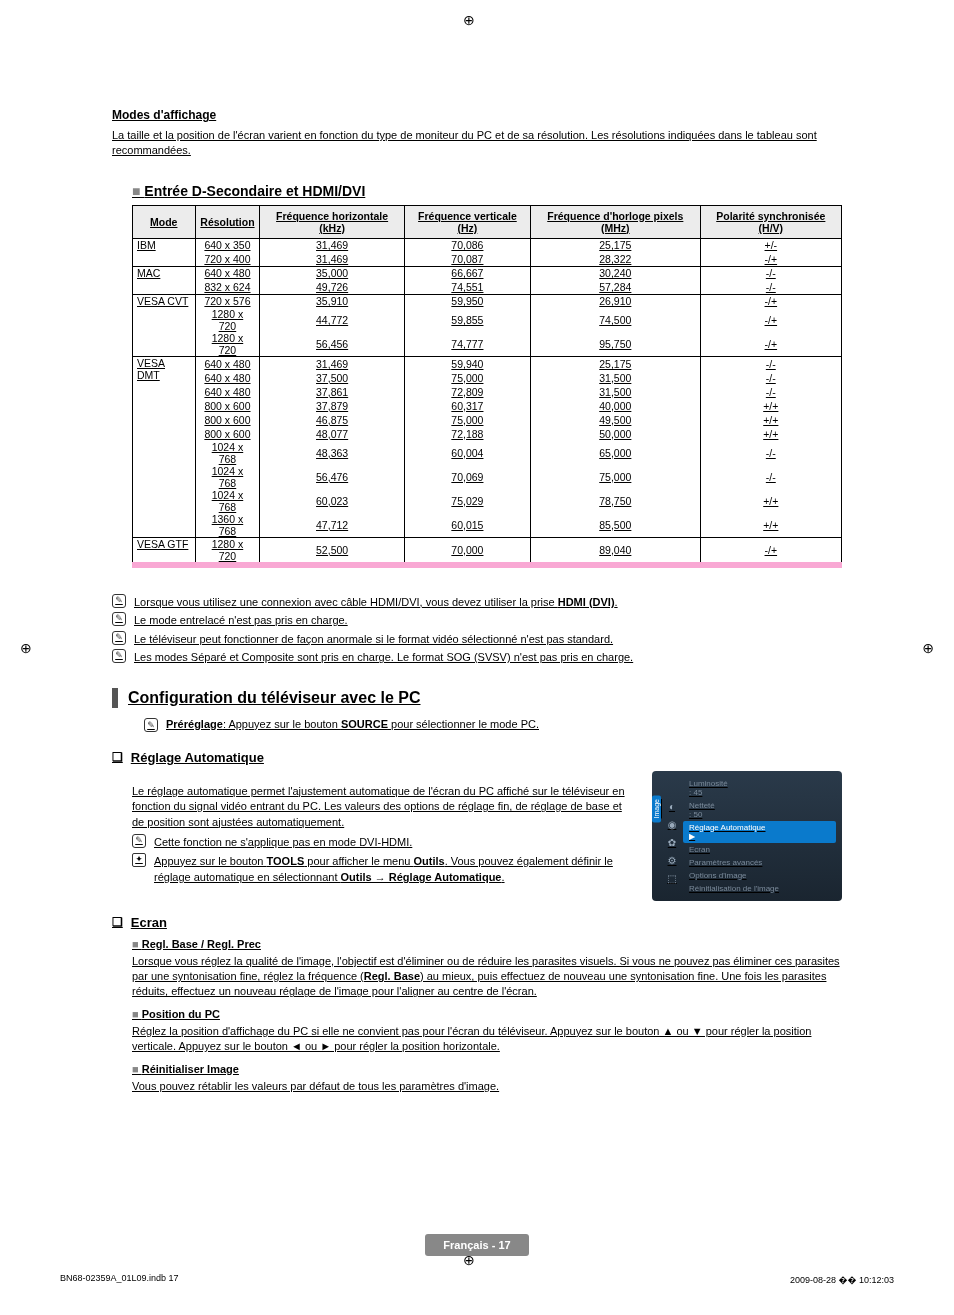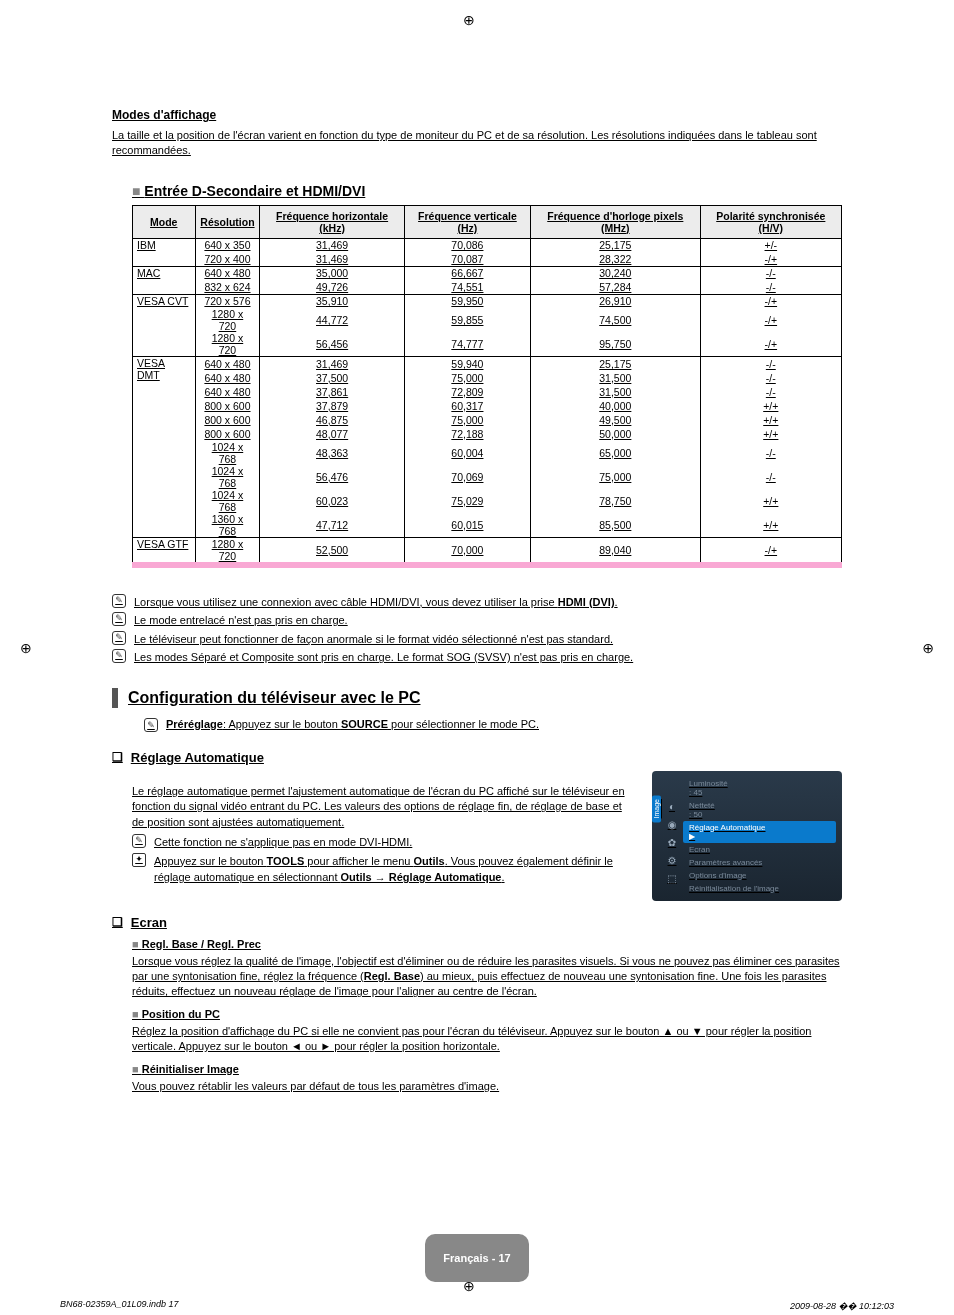--- a/index.html
+++ b/index.html
@@ -118,26 +118,26 @@
     background:#0a7acc; color:#fff; font-size:7px; padding:4px 1px;
     border-radius:2px; align-self:flex-start; margin-top:18px;
   }
   .ecran-block h4 { font-size:11px; font-weight:bold; margin:8px 0 4px 20px;}
   .ecran-block h4::before { content:"■ "; color:#888;}
   .ecran-block p { margin-left:20px; font-size:11px; line-height:1.4; margin-bottom:6px;}
   .footer-page {
     text-align:center; margin-top:140px;
   }
   .footer-page span {
-    background:#888; color:#fff; padding:18px 18px; border-radius:10px;
+    background:#888; color:#fff; padding:5px 18px; border-radius:3px;
     font-size:11px; font-weight:bold; display:inline-block;
   }
   .print-line {
     position:absolute; bottom:30px; left:60px; right:60px;
-    display:flex; justify-content:space-between; font-size:9px; color:#000;font-style:italic;
+    display:flex; justify-content:space-between; font-size:9px; color:#000;
   }
   .reg-bottom { position:absolute; bottom:48px; left:463px; font-size:14px;}
 </style>
 </head>
 <body>
 
 <div class="reg-top">⊕</div>
 <div class="reg-left">⊕</div>
 <div class="reg-right">⊕</div>
 

